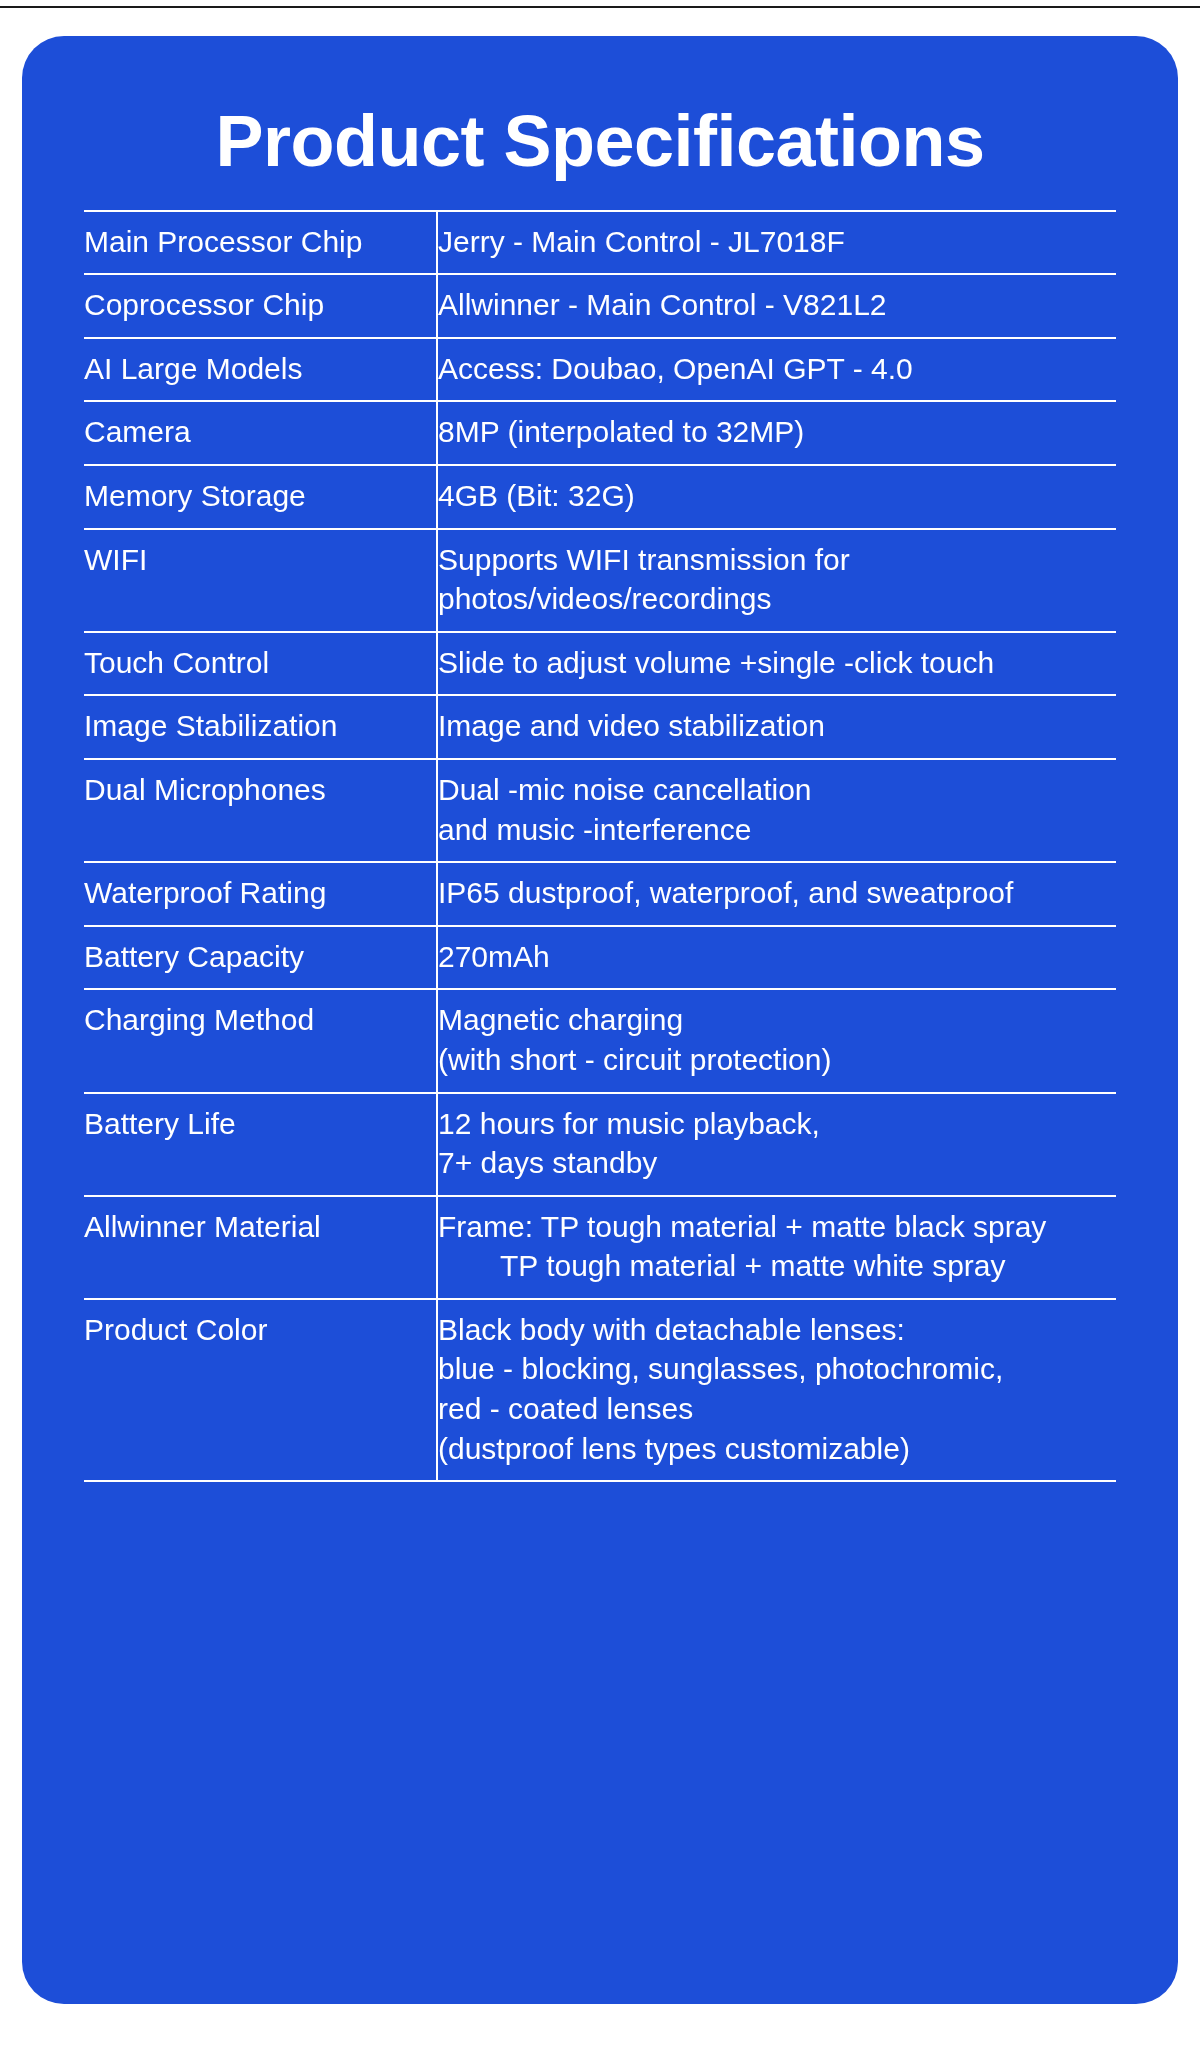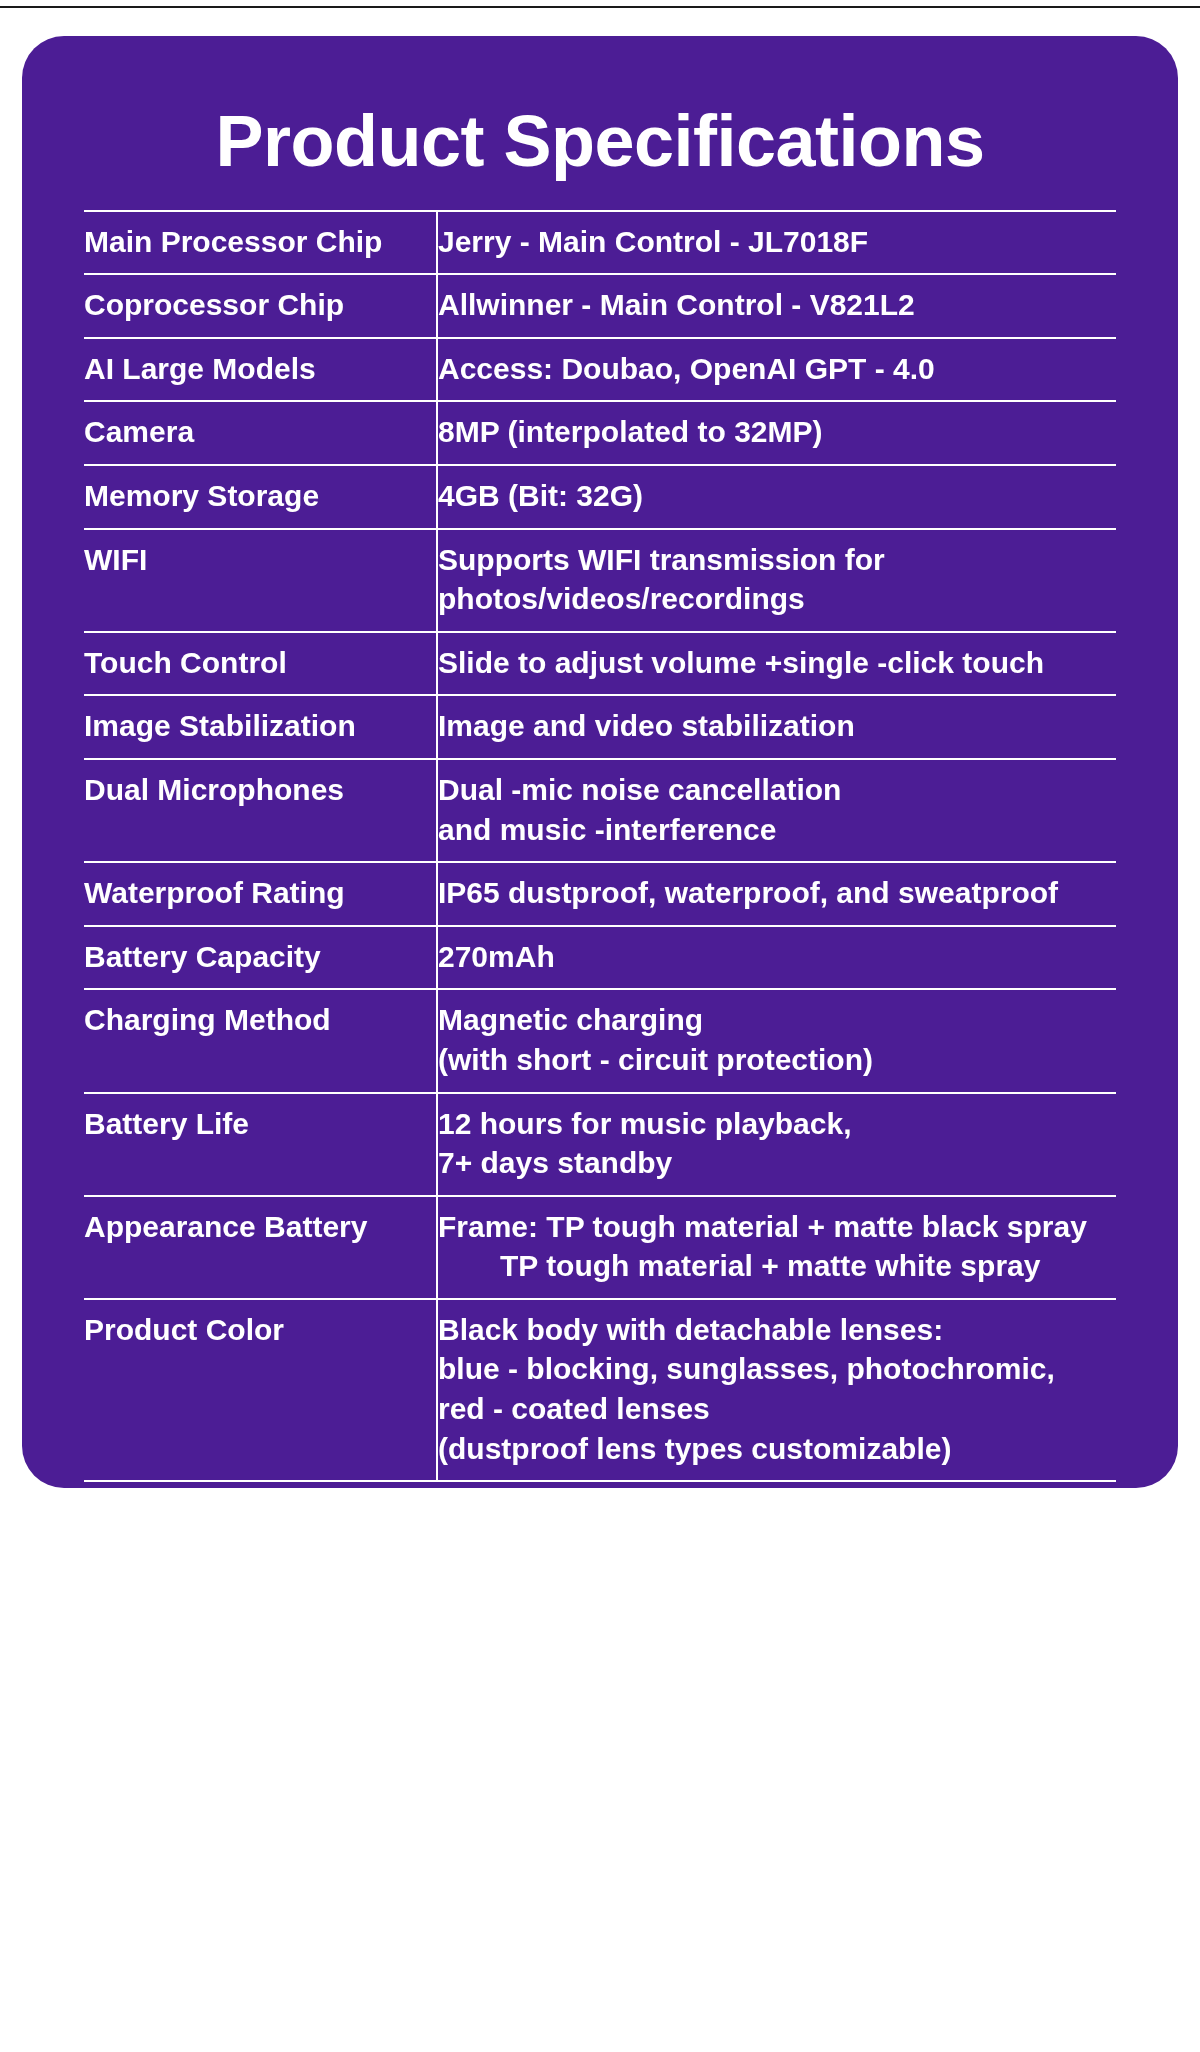--- a/index.html
+++ b/index.html
@@ -23,22 +23,22 @@
     left: 0;
     width: 1200px;
     height: 2px;
     background: #1a1a1a;
   }
   .card {
     position: absolute;
     top: 36px;
     left: 22px;
     width: 1156px;
-    height: 1452px;
-    background: #4c1d95;
+    height: 1968px;
+    background: #1d4ed8;
     border-radius: 42px;
     box-sizing: border-box;
     padding: 44px 62px 0 62px;
   }
   .title {
     color: #ffffff;
     font-size: 72px;
     font-weight: bold;
     letter-spacing: -0.5px;
     text-align: center;
@@ -54,21 +54,20 @@
   table.spec tr {
     vertical-align: top;
   }
   table.spec td {
     color: #ffffff;
     font-size: 30px;
     line-height: 1.32;
     padding: 10px 0 12px 0;
     border-top: 2px solid #ffffff;
     border-bottom: 0;
-    font-weight: bold;
   }
   table.spec tr:last-child td {
     border-bottom: 2px solid #ffffff;
   }
   td.label {
     width: 352px;
     padding-left: 6px;
     padding-right: 14px;
     border-right: 2px solid #ffffff;
   }
@@ -176,21 +175,21 @@
             </td>
           </tr>
           <tr class="tall">
             <td class="label">Battery Life</td>
             <td class="value">
               <span class="v-line">12 hours for music playback,</span>
               <span class="v-line">7+ days standby</span>
             </td>
           </tr>
           <tr class="tall">
-            <td class="label">Appearance Battery</td>
+            <td class="label">Allwinner Material</td>
             <td class="value">
               <span class="v-line">Frame: TP tough material + matte black spray</span>
               <span class="indent">TP tough material + matte white spray</span>
             </td>
           </tr>
           <tr class="tall">
             <td class="label">Product Color</td>
             <td class="value">
               <span class="v-line">Black body with detachable lenses:</span>
               <span class="v-line">blue - blocking, sunglasses, photochromic,</span>

